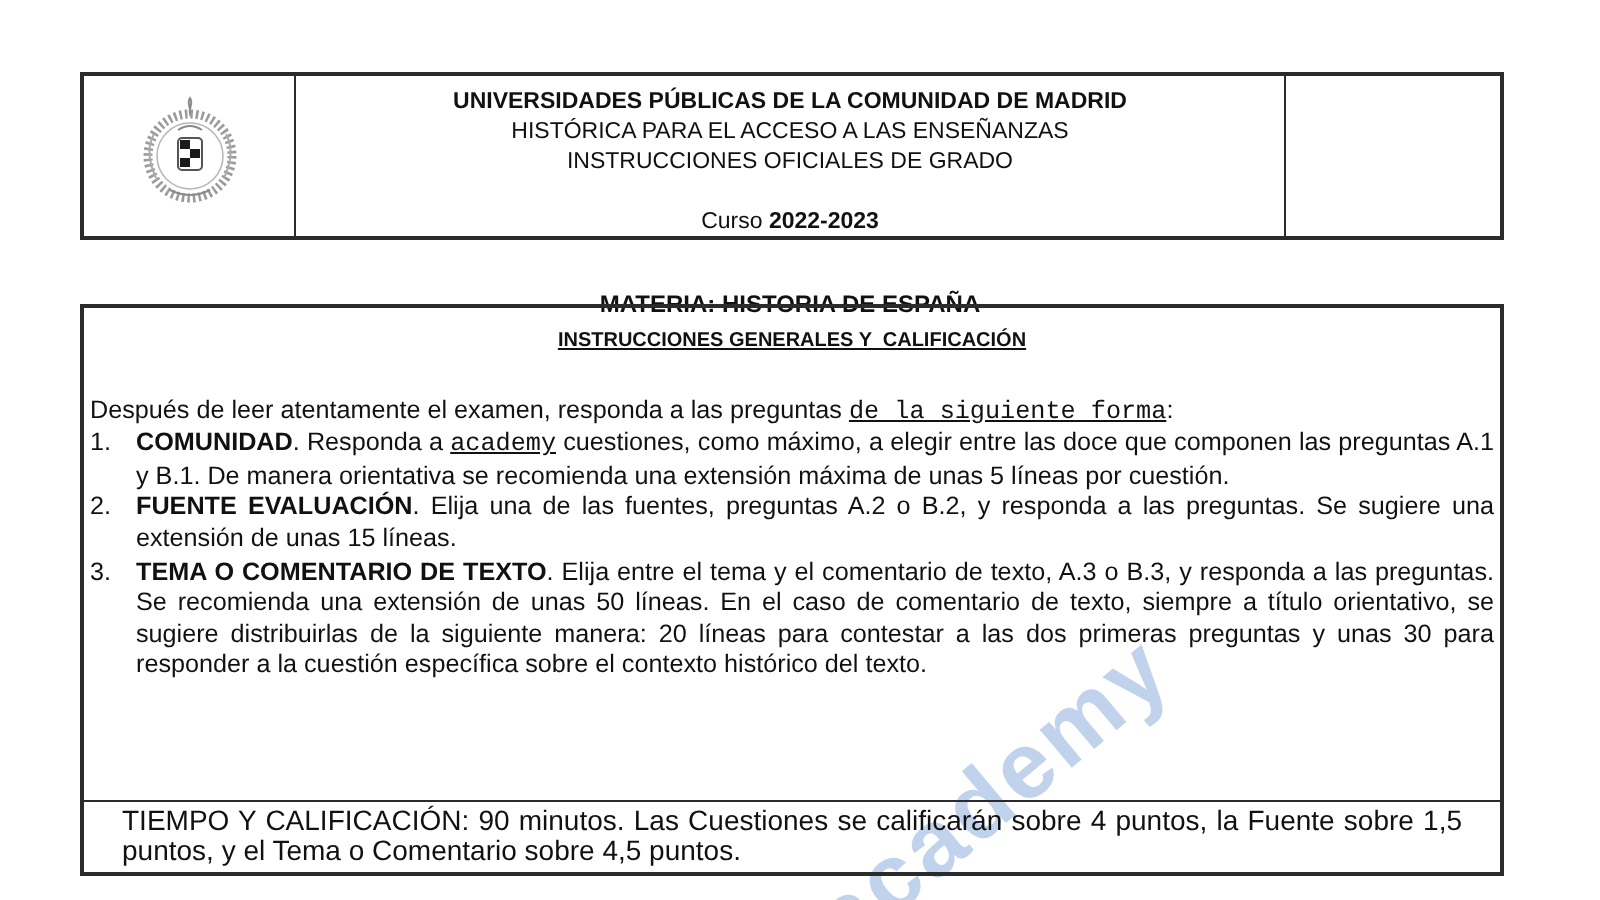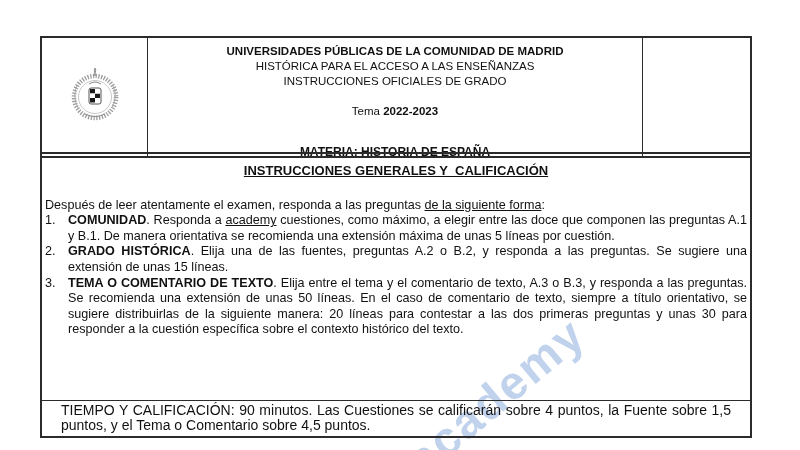--- a/index.html
+++ b/index.html
@@ -21,21 +21,21 @@
     font-weight:bold;
     letter-spacing:2px;
     color:#7fa3d8;
     opacity:0.48;
     white-space:nowrap;
     pointer-events:none;
   }
   .header-table{
     position:absolute;
     left:40px;top:36px;
-    width:712px;height:122px;
+    width:712px;height:84px;
     border:2px solid #2b2b2b;
     box-sizing:border-box;
     display:flex;
     z-index:1;
     background:transparent;
   }
   .logo-cell{
     width:106px;
     border-right:1px solid #2b2b2b;
     box-sizing:border-box;
@@ -70,37 +70,37 @@
   .instr-main{
     flex:1;
     padding:2px 3px 0 3px;
     font-size:12.6px;
     line-height:15.6px;
     overflow:hidden;
   }
   .instr-title{
     text-align:center;
     font-weight:bold;
-    font-size:13px;
+    font-size:10px;
     text-decoration:underline;
     white-space:pre-wrap;
     margin-top:7px;
     margin-bottom:19px;
   }
   .intro{margin:0;text-align:justify;}
   .oli{
     position:relative;
     margin-left:23px;
     text-align:justify;
   }
   .oli .num{
     position:absolute;
     left:-23px;top:0;
   }
-  .u{text-decoration:underline;}
+  .u{text-decoration:underline;font-family:Liberation Mono, monospace;}
   .instr-footer{
     border-top:1px solid #2b2b2b;
     padding:2px 19px;
     font-size:14px;
     line-height:15.6px;
     text-align:justify;
   }
 </style>
 </head>
 <body>
@@ -126,28 +126,28 @@
         <rect x="50" y="64" width="10" height="9" fill="#ffffff"></rect>
         <path d="M38 36 Q50 28 62 36" fill="none" stroke="#8a8a8a" stroke-width="2"></path>
         <path d="M30 96 Q50 106 70 96" fill="none" stroke="#8a8a8a" stroke-width="2"></path>
       </svg>
     </span>
   </div>
   <div class="title-cell">
     <div class="h-bold">UNIVERSIDADES PÚBLICAS DE LA COMUNIDAD DE MADRID</div>
     <div>HISTÓRICA PARA EL ACCESO A LAS ENSEÑANZAS</div>
     <div>INSTRUCCIONES OFICIALES DE GRADO</div>
-    <div class="curso"><span>Tema </span><b>2022-2023</b></div>
+    <div class="curso"><span>Curso </span><b>2022-2023</b></div>
     <div class="materia">MATERIA: HISTORIA DE ESPAÑA</div>
   </div>
   <div class="empty-cell"></div>
 </div>
 
 <div class="instr-table">
   <div class="instr-main">
     <div class="instr-title">INSTRUCCIONES GENERALES Y  CALIFICACIÓN</div>
     <p class="intro"><span>Después de leer atentamente el examen, responda a las preguntas </span><span class="u">de la siguiente forma</span><span>:</span></p>
     <div class="oli"><span class="num">1.</span><b>COMUNIDAD</b><span>. Responda a </span><span class="u">academy</span><span> cuestiones, como máximo, a elegir entre las doce que componen las preguntas A.1 y B.1. De manera orientativa se recomienda una extensión máxima de unas 5 líneas por cuestión.</span></div>
-    <div class="oli"><span class="num">2.</span><b>GRADO HISTÓRICA</b><span>. Elija una de las fuentes, preguntas A.2 o B.2, y responda a las preguntas. Se sugiere una extensión de unas 15 líneas.</span><span class="u"></span><span></span></div>
+    <div class="oli"><span class="num">2.</span><b>FUENTE EVALUACIÓN</b><span>. Elija una de las fuentes, preguntas A.2 o B.2, y responda a las preguntas. Se sugiere una extensión de unas 15 líneas.</span><span class="u"></span><span></span></div>
     <div class="oli"><span class="num">3.</span><b>TEMA O COMENTARIO DE TEXTO</b><span>. Elija entre el tema y el comentario de texto, A.3 o B.3, y responda a las preguntas. Se recomienda una extensión de unas 50 líneas. En el caso de comentario de texto, siempre a título orientativo, se sugiere distribuirlas de la siguiente manera: 20 líneas para contestar a las dos primeras preguntas y unas 30 para responder a la cuestión específica sobre el contexto histórico del texto.</span><span class="u"></span><span></span></div>
   </div>
   <div class="instr-footer">TIEMPO Y CALIFICACIÓN: 90 minutos. Las Cuestiones se calificarán sobre 4 puntos, la Fuente sobre 1,5 puntos, y el Tema o Comentario sobre 4,5 puntos.</div>
 </div>
 
 </body></html>

